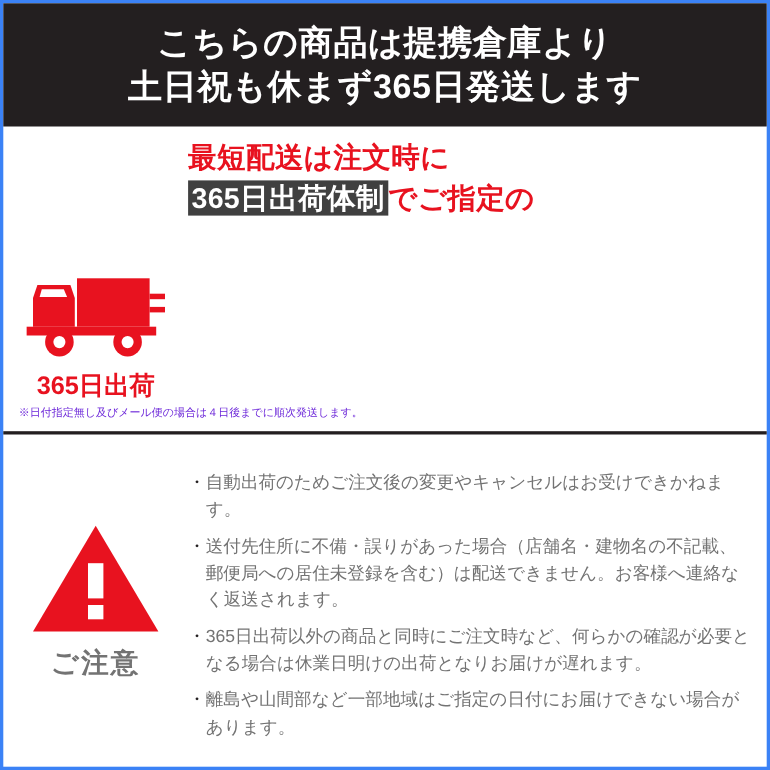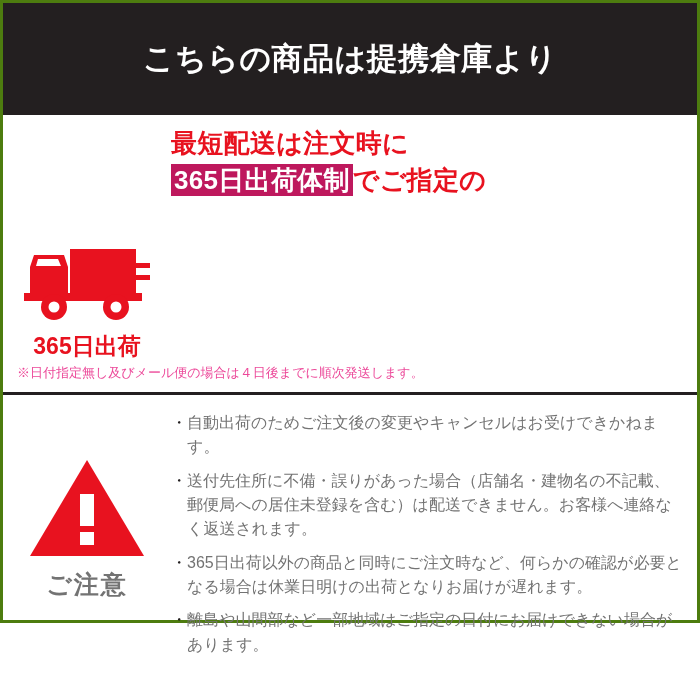--- a/index.html
+++ b/index.html
@@ -8,23 +8,23 @@
   }
   body {
     width: 700px;
     height: 700px;
     background: #ffffff;
     font-family: "Liberation Sans", sans-serif;
     overflow: hidden;
   }
   .banner {
     width: 700px;
-    height: 623px;
-    box-sizing: border-box;
-    border: 3px solid #4d7c0f;
+    height: 700px;
+    box-sizing: border-box;
+    border: 3px solid #3b82f6;
     background: #ffffff;
     display: flex;
     flex-direction: column;
   }
   
   .header {
     background: #231f20;
     color: #ffffff;
     flex: 0 0 112px;
     display: flex;
@@ -83,32 +83,32 @@
   }
   .msg-line {
     color: #e8121f;
     font-size: 26px;
     font-weight: bold;
     line-height: 1.42;
     white-space: nowrap;
     letter-spacing: 0.3px;
   }
   .msg-line .hl {
-    background: #be185d;
+    background: #404040;
     color: #ffffff;
     padding: 1px 3px;
   }
   .note-row {
     flex: 0 0 auto;
     padding: 2px 10px 10px 14px;
     box-sizing: border-box;
   }
   .note-text {
-    color: #ec4899;
-    font-size: 13px;
+    color: #6d28d9;
+    font-size: 10px;
     white-space: nowrap;
     letter-spacing: 0px;
   }
   
   .bottom {
     flex: 1;
     display: flex;
     flex-direction: row;
     padding: 10px 0 0 0;
     box-sizing: border-box;
@@ -165,20 +165,21 @@
     letter-spacing: 0px;
   }
 </style>
 </head>
 <body>
 
 <div class="banner">
 
   <div class="header">
     <div class="header-line">こちらの商品は提携倉庫より</div>
+    <div class="header-line">土日祝も休まず365日発送します</div>
   </div>
 
   <div class="middle">
     <div class="middle-body">
 
       <div class="truck-col">
         <svg class="truck-icon" viewBox="0 0 126 92" aria-hidden="true">
 
           <rect x="46" y="16" width="66" height="44" fill="#e8121f"></rect>
 

